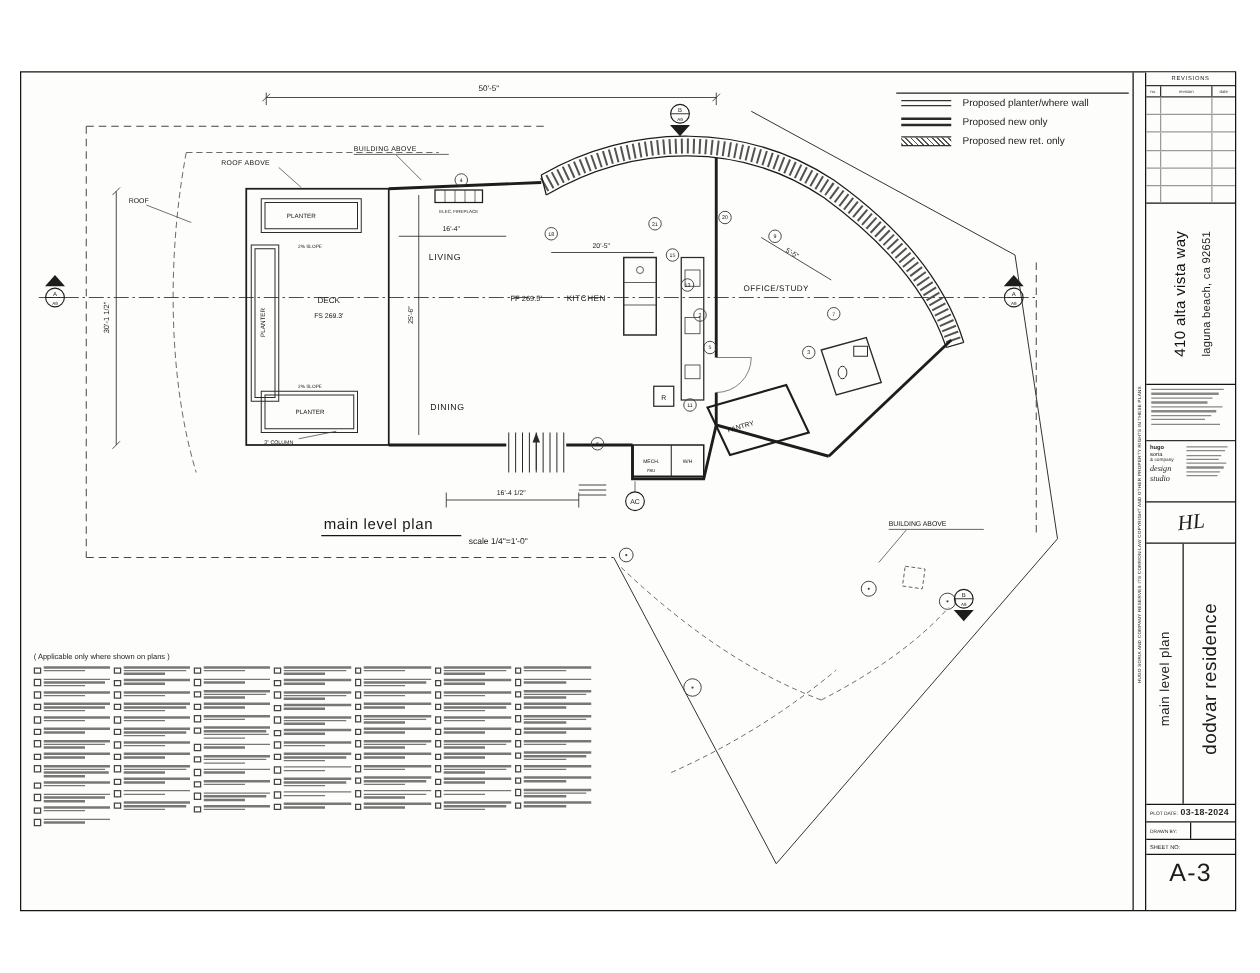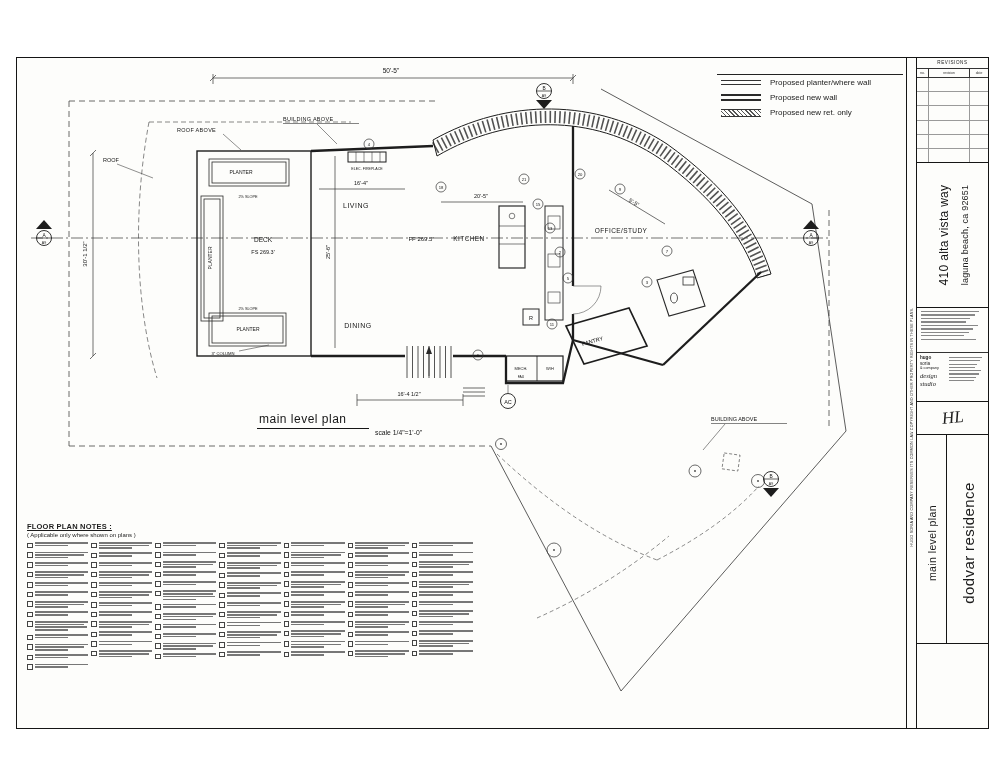--- a/index.html
+++ b/index.html
@@ -316,30 +316,29 @@
         </g>
       </svg>
 
       <div class="legend">
         <div class="legend-item">
           <span class="sym sym-pony"></span>
           <span class="legend-label">Proposed planter/where wall</span>
         </div>
         <div class="legend-item">
           <span class="sym sym-wall"></span>
-          <span class="legend-label">Proposed new wall</span>
+          <span class="legend-label">Proposed new only</span>
         </div>
         <div class="legend-item">
           <span class="sym sym-ret"></span>
           <span class="legend-label">Proposed new ret. only</span>
         </div>
       </div>
 
       <div class="notes">
-        <div class="notes-title">FLOOR PLAN NOTES :</div>
         <div class="notes-subtitle">( Applicable only where shown on plans )</div>
         <div class="notes-columns" id="notes-columns">
             <div class="note-col">
               <div class="note-item">
                 <span class="note-box"></span>
                 <span class="note-lines">
                   <span class="note-line" style="width: 100%;"></span>
                   <span class="note-line" style="width: 62%;"></span>
                 </span>
               </div>
@@ -1074,16 +1073,34 @@
 
       <div class="tb-titles">
         <div class="tb-title-col col-plan">
           <span class="vtext sheet-title-text">main level plan</span>
         </div>
         <div class="tb-title-col col-proj">
           <span class="vtext project-text">dodvar residence</span>
         </div>
       </div>
 
+      <div class="tb-info">
+        <div class="info-r1">
+          <span class="lab">PLOT DATE:</span>
+          <span class="plot-date">03-18-2024</span>
+        </div>
+        <div class="info-r2">
+          <div class="cell">
+            <span class="lab">DRAWN BY:</span>
+          </div>
+          <div class="cell"></div>
+        </div>
+        <div class="info-r3">
+          <span class="lab">SHEET NO:</span>
+        </div>
+        <div class="info-r4">
+          <span class="sheet-no">A-3</span>
+        </div>
+      </div>
 
     </div>
   </div>
 </div>
 
 </body></html>

